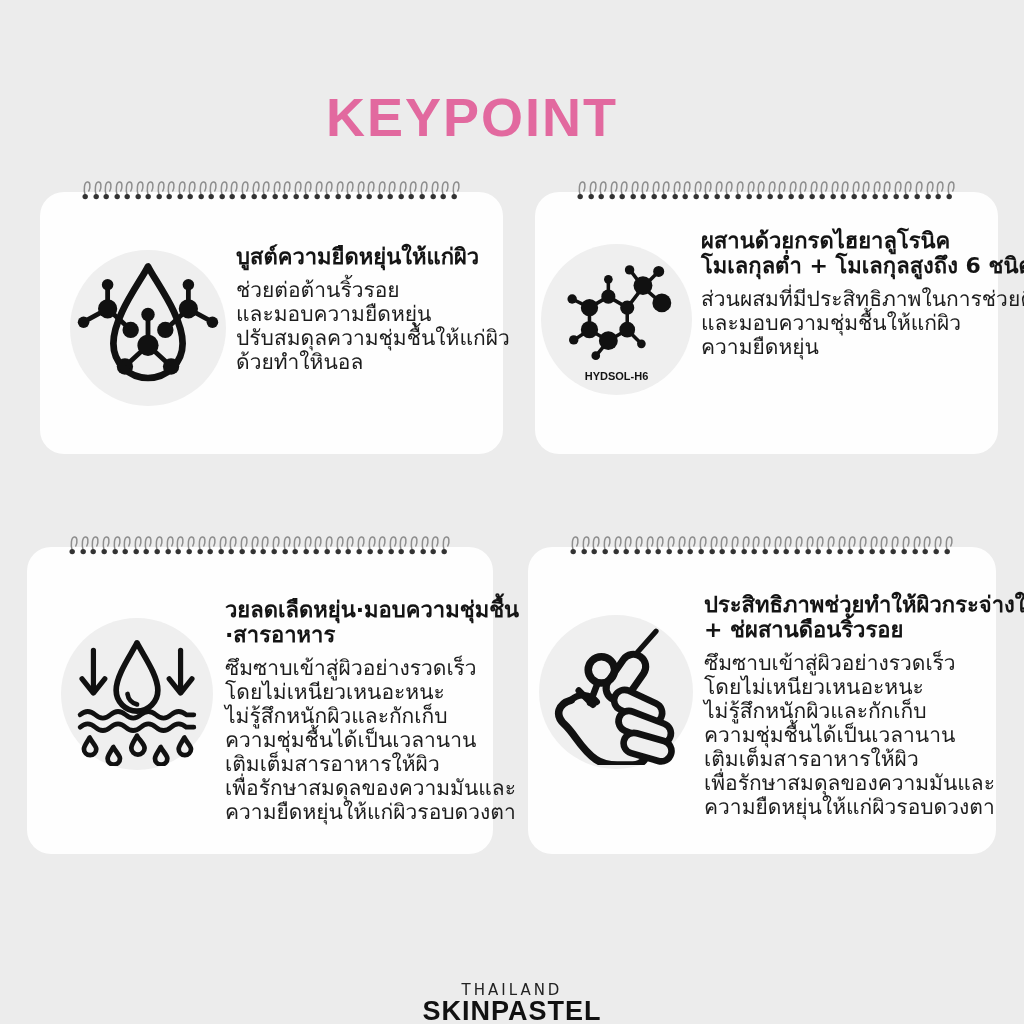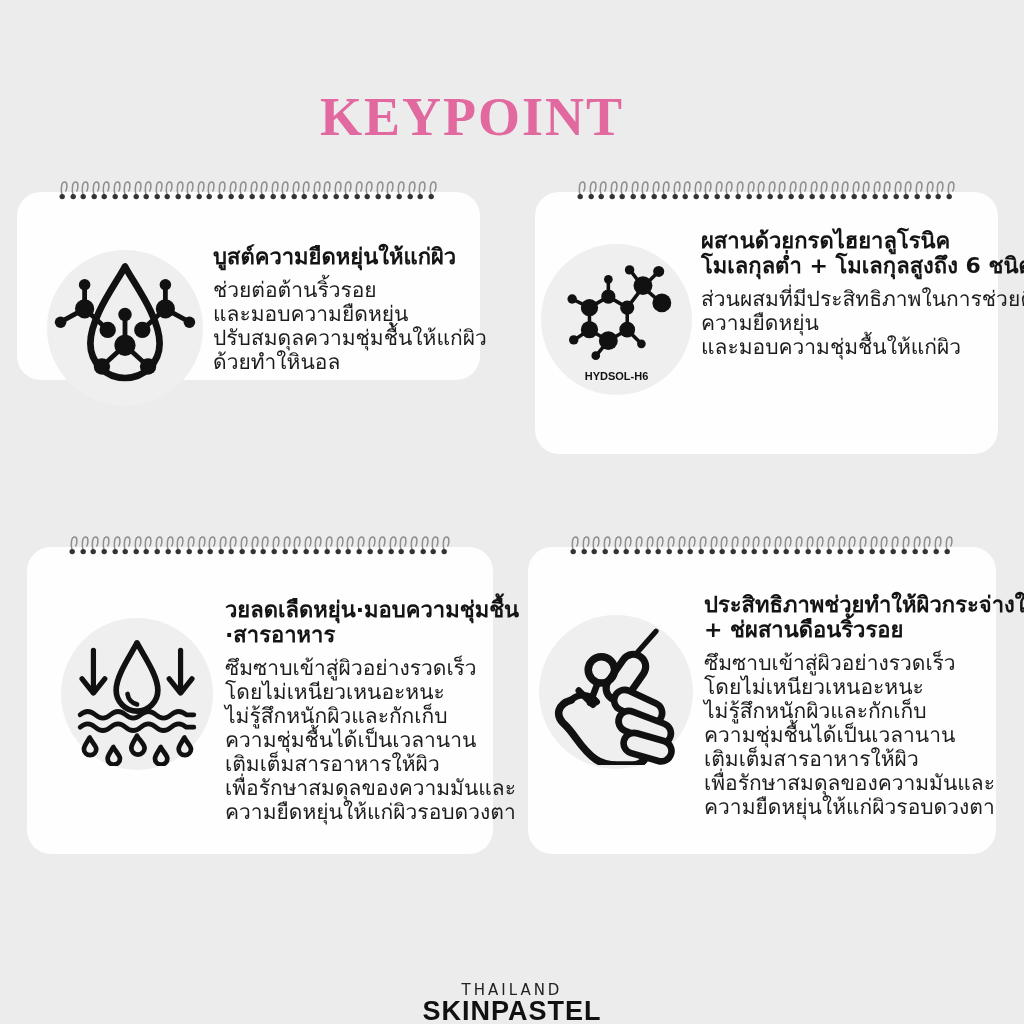--- a/index.html
+++ b/index.html
@@ -1,25 +1,25 @@
 <!DOCTYPE html>
 <html><head>
 <meta charset="utf-8">
 <style>
   html,body{margin:0;padding:0;}
   body{width:1024px;height:1024px;position:relative;background:#ececec;
        font-family:"DejaVu Sans","Liberation Sans",sans-serif;overflow:hidden;}
   .page{position:absolute;inset:0;}
 
   .main-title{position:absolute;top:86px;left:0;width:944px;text-align:center;
-    font-family:Liberation Serif, serif;font-weight:bold;font-size:54px;
+    font-family:Liberation Sans, sans-serif;font-weight:bold;font-size:54px;
     letter-spacing:2px;color:#e2699f;}
 
   .card{position:absolute;background:#fefefe;border-radius:24px;}
-  .card-1{left:17px;top:192px;width:463px;height:188px;}
+  .card-1{left:40px;top:192px;width:463px;height:262px;}
   .card-2{left:535px;top:192px;width:463px;height:262px;}
   .card-3{left:27px;top:547px;width:466px;height:307px;}
   .card-4{left:528px;top:547px;width:468px;height:307px;}
 
   .spiral-row{position:absolute;top:-12px;left:42px;right:42px;height:20px;
     display:flex;justify-content:space-between;pointer-events:none;}
   .coil{width:10px;height:20px;display:block;}
 
   .icon-circle{position:absolute;border-radius:50%;background:#efefef;}
   .card-1 .icon-circle{left:30px;top:58px;width:156px;height:156px;}
@@ -430,22 +430,22 @@
       </svg>
       <div class="icon-label">HYDSOL-H6</div>
     </div>
     <div class="card-text">
       <div class="card-title">
           <div class="tline">ผสานด้วยกรดไฮยาลูโรนิค</div>
           <div class="tline">โมเลกุลต่ำ + โมเลกุลสูงถึง 6 ชนิด</div>
         </div>
       <div class="card-body">
           <div class="tline">ส่วนผสมที่มีประสิทธิภาพในการช่วยคืน</div>
+          <div class="tline">และมอบความชุ่มชื้นให้แก่ผิว</div>
           <div class="tline">ความยืดหยุ่น</div>
-          <div class="tline">และมอบความชุ่มชื้นให้แก่ผิว</div>
         </div>
     </div>
   </div>
 
   <div class="card card-3">
     <div class="spiral-row">
         <svg class="coil" viewBox="0 0 10 20">
           <path d="M3.2 15.5 C 1.4 9 2.3 2.6 5.3 2.1 C 8.1 1.7 8.8 6.3 6.8 11" fill="none" stroke="#8d8d8d" stroke-width="1.5" stroke-linecap="round"></path>
           <circle cx="3.2" cy="16.6" r="2.7" fill="#333"></circle>
         </svg>

